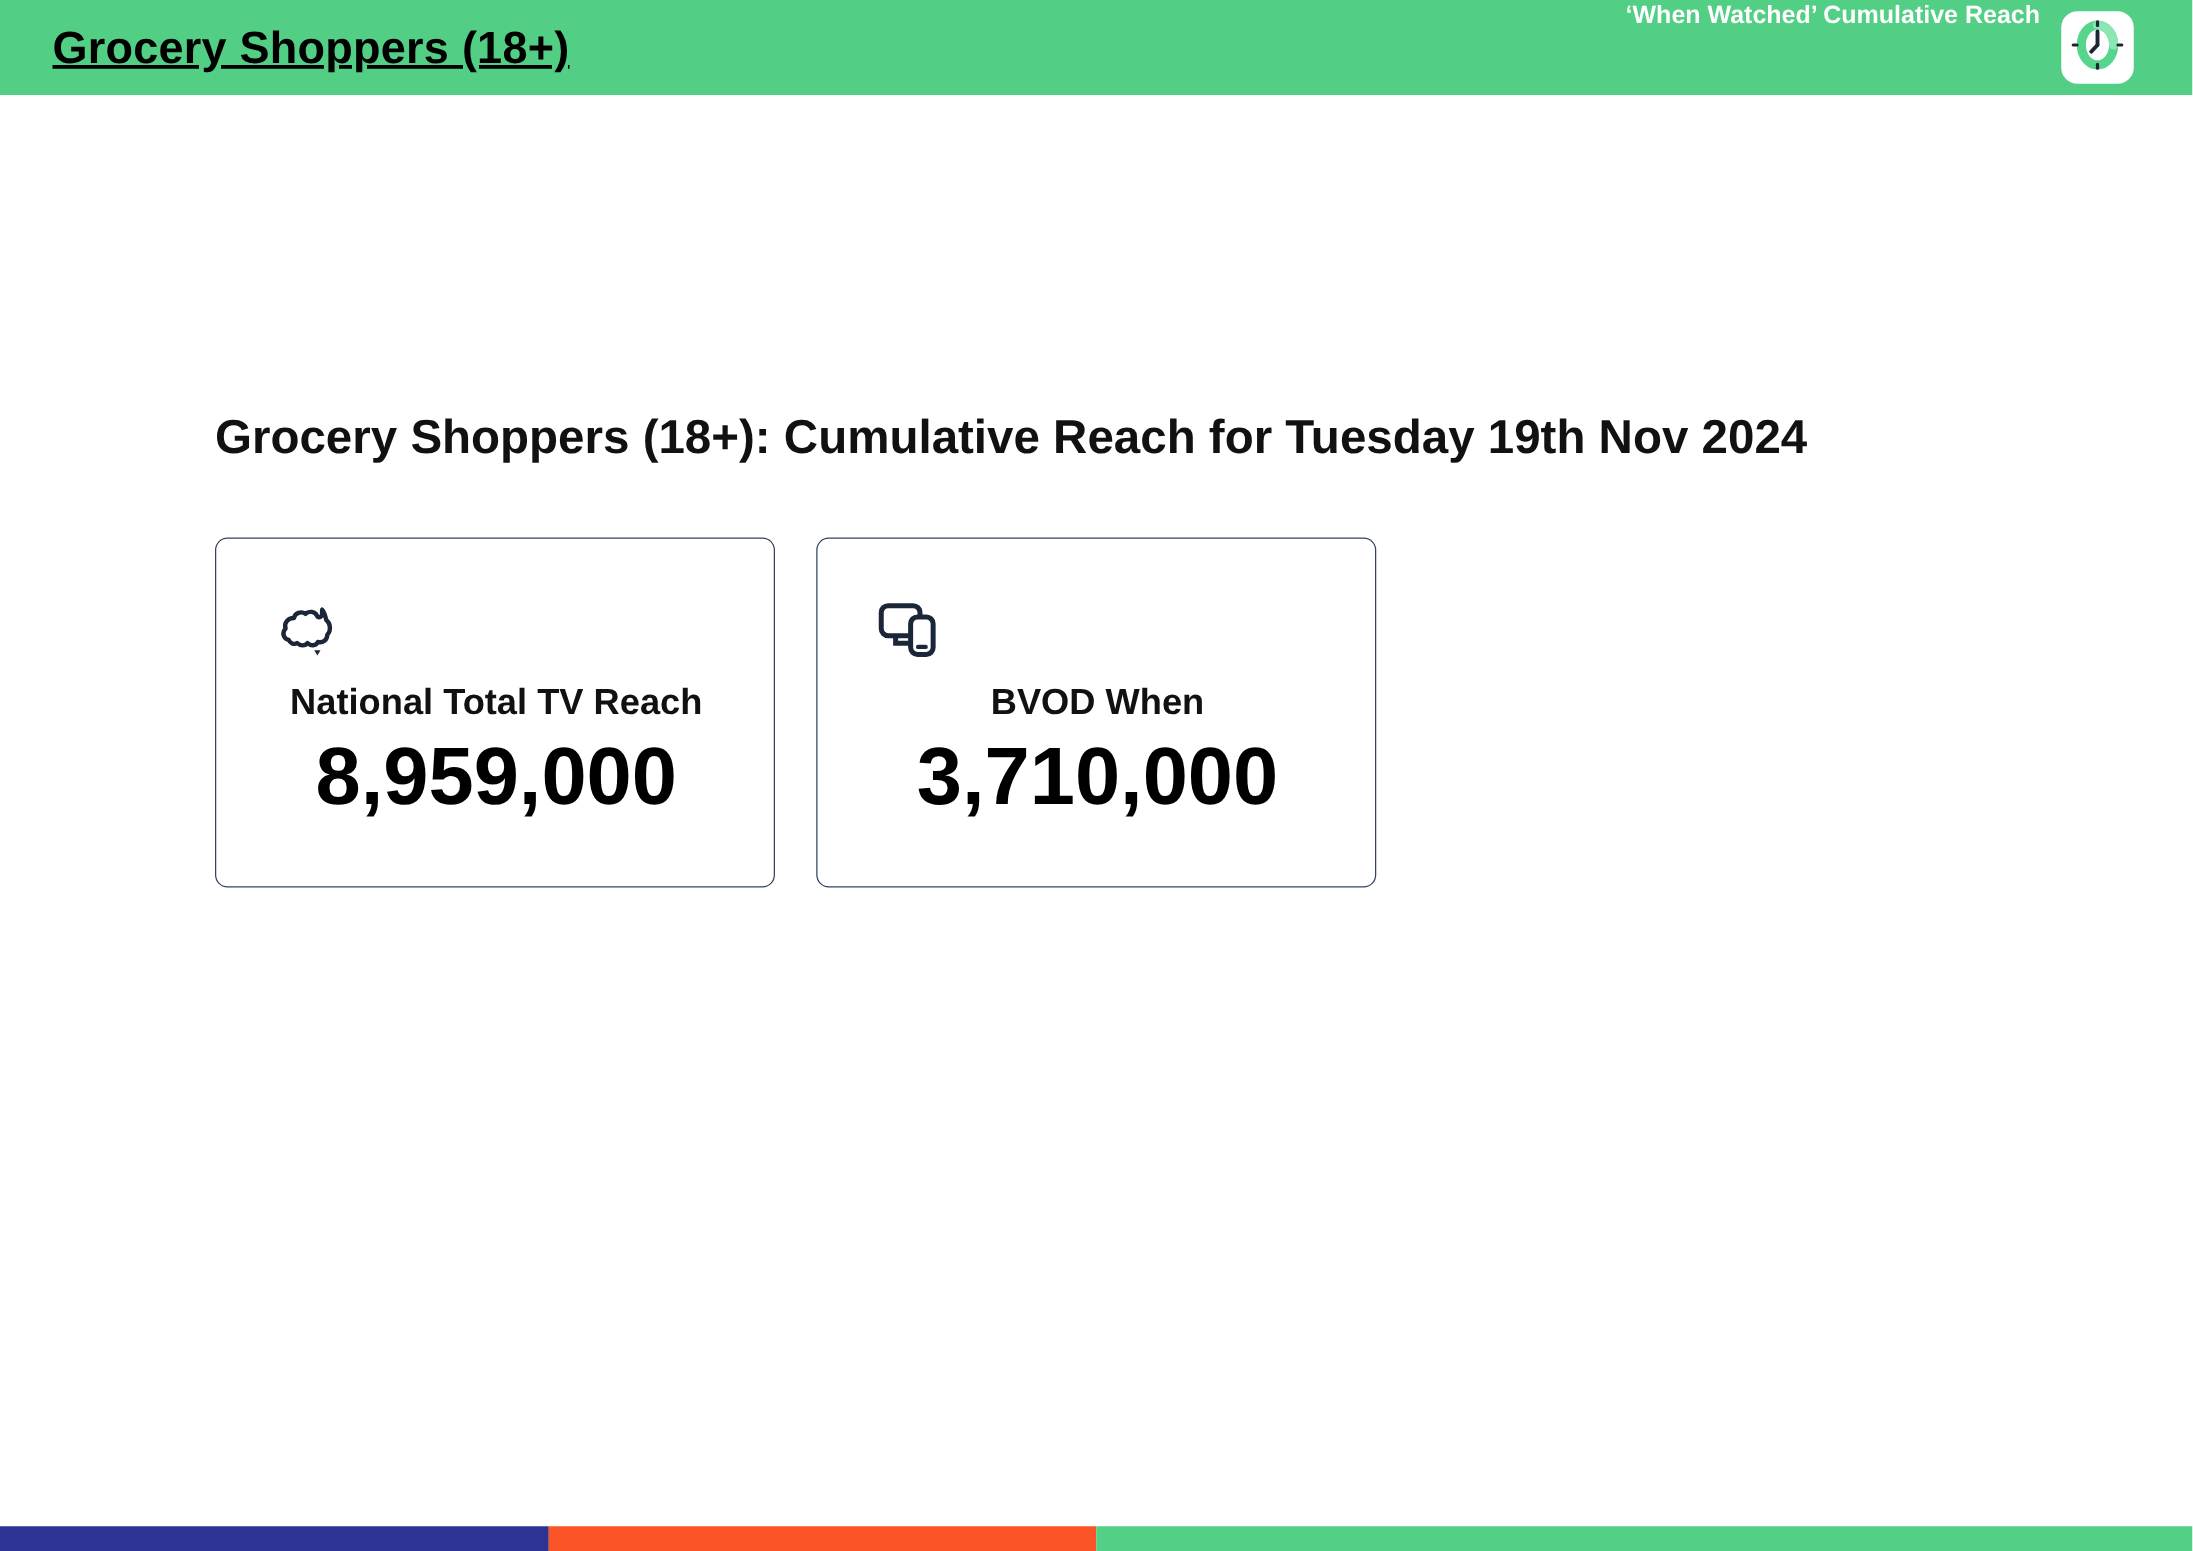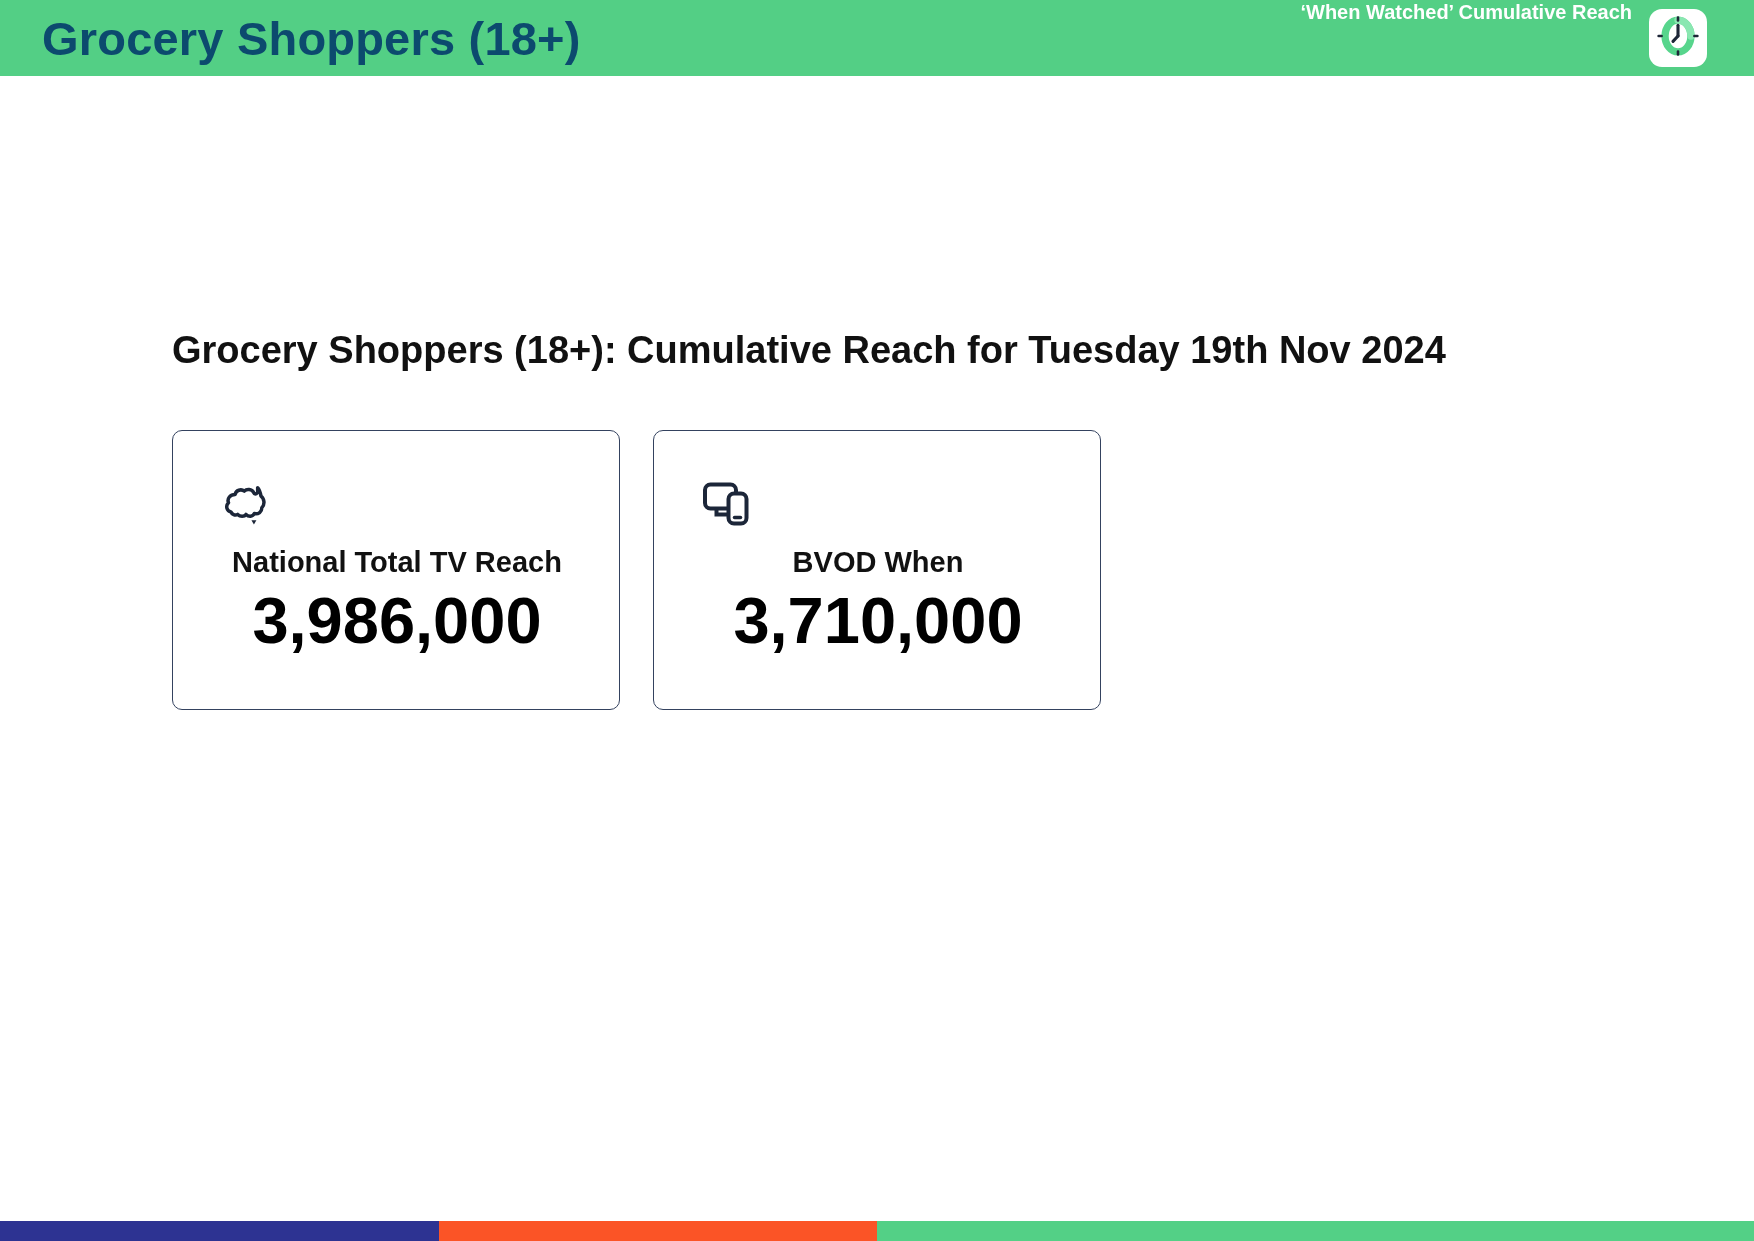--- a/index.html
+++ b/index.html
@@ -7,21 +7,21 @@
     width:1754px;height:1241px;position:relative;overflow:hidden;
     background:#ffffff;font-family:"Liberation Sans",sans-serif;
     -webkit-font-smoothing:antialiased;
   }
   
   .app-header{
     height:76px;background:#53cf85;display:flex;align-items:center;
     justify-content:space-between;padding:0 47px 0 42px;box-sizing:border-box;
   }
   .app-title{
-    margin:0;font-size:47px;font-weight:700;color:#0c4a6e;letter-spacing:.2px;
+    margin:0;font-size:36px;font-weight:700;color:#000000;letter-spacing:.2px;text-decoration:underline;
   }
   .header-right{display:flex;align-items:flex-start;gap:17px;}
   .header-sub{
     font-size:20px;font-weight:700;color:#ffffff;white-space:nowrap;
     position:relative;top:-8px;
   }
   .logo-tile{
     width:58px;height:58px;background:#ffffff;border-radius:13px;
     display:flex;align-items:center;justify-content:center;
   }
@@ -87,21 +87,21 @@
       <div class="kpi-icon">
         <svg width="50" height="46" viewBox="0 0 60 55">
           <path d="M44 8 L44 13.5 C42 16 40 16 39 13.5 C37 9.5 31 9 28 12
                    C24 9 18 11 17 16 C11 16 7 21 9 26 C5 30 7 36 12 37
                    C13 40 17 42 20 40 C23 43 28 43 30 40 C33 43 38 43 40 39
                    C45 40 49 37 49 32 C53 28 52 21 48 18 C47 13 46 10 44 8 Z" fill="none" stroke="#1c2639" stroke-width="4.2" stroke-linejoin="round" stroke-linecap="round"></path>
           <path d="M36.5 47 L42.5 47 L39.5 52 Z" fill="#1c2639"></path>
         </svg>
       </div>
       <div class="kpi-label">National Total TV Reach</div>
-      <div class="kpi-value">3,986,000</div>
+      <div class="kpi-value">8,959,000</div>
     </section>
 
 
     <section class="kpi-card">
       <div class="kpi-icon">
         <svg width="50" height="46" viewBox="0 0 50 46">
           <rect x="3" y="3.5" width="31" height="24" rx="5.5" fill="none" stroke="#1c2639" stroke-width="4"></rect>
           <path d="M14.5 27.5 V33.5 H27" fill="none" stroke="#1c2639" stroke-width="4"></path>
           <rect x="26.5" y="12.5" width="18" height="30" rx="5.5" fill="#ffffff" stroke="#1c2639" stroke-width="4"></rect>
           <path d="M32.5 36.5 H38.5" fill="none" stroke="#1c2639" stroke-width="3.5" stroke-linecap="round"></path>

